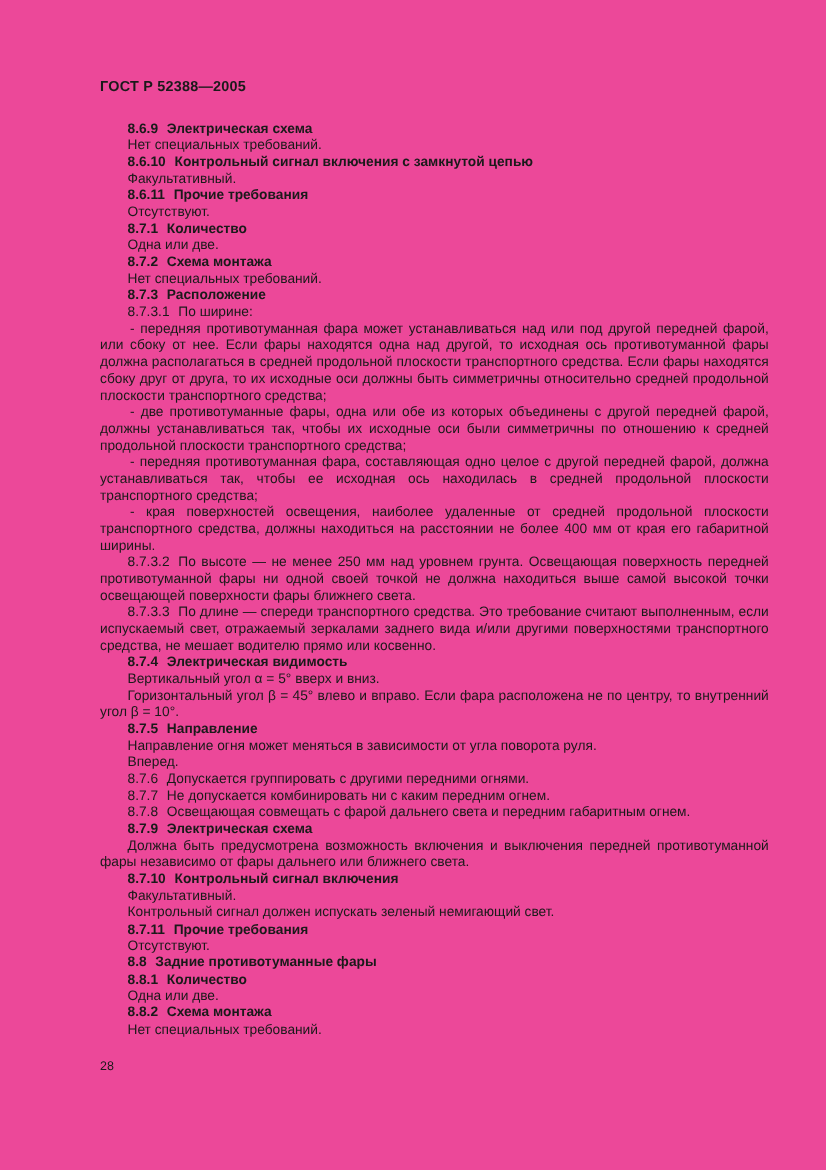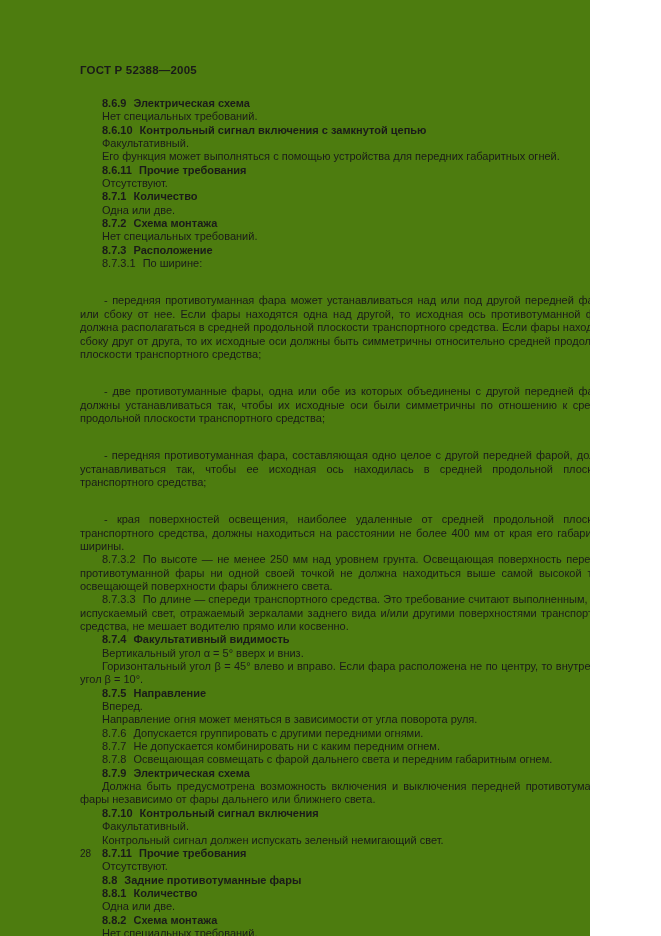--- a/index.html
+++ b/index.html
@@ -2,23 +2,23 @@
 <html lang="ru"><head>
 <meta charset="utf-8">
 <style>
   html, body {
     margin: 0;
     padding: 0;
     background: #ffffff;
   }
   .page {
     position: relative;
-    width: 590px;
+    width: 661px;
     height: 936px;
-    background: #4d7c0f;
+    background: #ec4899;
     font-family: "Liberation Sans", "DejaVu Sans", sans-serif;
     color: #1a1a1a;
     overflow: hidden;
   }
   .doc-header {
     position: absolute;
     left: 80px;
     top: 64px;
     font-size: 11.5px;
     font-weight: bold;
@@ -38,21 +38,20 @@
     line-height: 13.35px;
     text-align: justify;
     text-indent: 22px;
   }
   .para.heading {
     font-weight: bold;
     text-align: left;
   }
   .para.dash {
     text-indent: 24px;
-    margin-top: 24px;
   }
   .num {
     margin-right: 7px;
   }
   .page-number {
     position: absolute;
     left: 80px;
     top: 848px;
     font-size: 10px;
   }
@@ -61,41 +60,40 @@
 <body>
 
 <div class="page">
   <div class="doc-header">ГОСТ Р 52388—2005</div>
 
   <div class="content" id="content">
       <p class="para heading"><span class="num">8.6.9</span><span>Электрическая схема</span></p>
       <p class="para plain">Нет специальных требований.</p>
       <p class="para heading"><span class="num">8.6.10</span><span>Контрольный сигнал включения с замкнутой цепью</span></p>
       <p class="para plain">Факультативный.</p>
-      <p class="para plain">Его функция может выполняться с помощью устройства для передних габаритных огней.</p>
       <p class="para heading"><span class="num">8.6.11</span><span>Прочие требования</span></p>
       <p class="para plain">Отсутствуют.</p>
       <p class="para heading"><span class="num">8.7.1</span><span>Количество</span></p>
       <p class="para plain">Одна или две.</p>
       <p class="para heading"><span class="num">8.7.2</span><span>Схема монтажа</span></p>
       <p class="para plain">Нет специальных требований.</p>
       <p class="para heading"><span class="num">8.7.3</span><span>Расположение</span></p>
       <p class="para numbered"><span class="num">8.7.3.1</span><span>По ширине:</span></p>
       <p class="para dash">- передняя противотуманная фара может устанавливаться над или под другой передней фарой, или сбоку от нее. Если фары находятся одна над другой, то исходная ось противотуманной фары должна располагаться в средней продольной плоскости транспортного средства. Если фары находятся сбоку друг от друга, то их исходные оси должны быть симметричны относительно средней продольной плоскости транспортного средства;</p>
       <p class="para dash">- две противотуманные фары, одна или обе из которых объединены с другой передней фарой, должны устанавливаться так, чтобы их исходные оси были симметричны по отношению к средней продольной плоскости транспортного средства;</p>
       <p class="para dash">- передняя противотуманная фара, составляющая одно целое с другой передней фарой, должна устанавливаться так, чтобы ее исходная ось находилась в средней продольной плоскости транспортного средства;</p>
       <p class="para dash">- края поверхностей освещения, наиболее удаленные от средней продольной плоскости транспортного средства, должны находиться на расстоянии не более 400 мм от края его габаритной ширины.</p>
       <p class="para numbered"><span class="num">8.7.3.2</span><span>По высоте — не менее 250 мм над уровнем грунта. Освещающая поверхность передней противотуманной фары ни одной своей точкой не должна находиться выше самой высокой точки освещающей поверхности фары ближнего света.</span></p>
       <p class="para numbered"><span class="num">8.7.3.3</span><span>По длине — спереди транспортного средства. Это требование считают выполненным, если испускаемый свет, отражаемый зеркалами заднего вида и/или другими поверхностями транспортного средства, не мешает водителю прямо или косвенно.</span></p>
-      <p class="para heading"><span class="num">8.7.4</span><span>Факультативный видимость</span></p>
+      <p class="para heading"><span class="num">8.7.4</span><span>Электрическая видимость</span></p>
       <p class="para plain">Вертикальный угол α = 5° вверх и вниз.</p>
       <p class="para plain">Горизонтальный угол β = 45° влево и вправо. Если фара расположена не по центру, то внутренний угол β = 10°.</p>
       <p class="para heading"><span class="num">8.7.5</span><span>Направление</span></p>
+      <p class="para plain">Направление огня может меняться в зависимости от угла поворота руля.</p>
       <p class="para plain">Вперед.</p>
-      <p class="para plain">Направление огня может меняться в зависимости от угла поворота руля.</p>
       <p class="para numbered"><span class="num">8.7.6</span><span>Допускается группировать с другими передними огнями.</span></p>
       <p class="para numbered"><span class="num">8.7.7</span><span>Не допускается комбинировать ни с каким передним огнем.</span></p>
       <p class="para numbered"><span class="num">8.7.8</span><span>Освещающая совмещать с фарой дальнего света и передним габаритным огнем.</span></p>
       <p class="para heading"><span class="num">8.7.9</span><span>Электрическая схема</span></p>
       <p class="para plain">Должна быть предусмотрена возможность включения и выключения передней противотуманной фары независимо от фары дальнего или ближнего света.</p>
       <p class="para heading"><span class="num">8.7.10</span><span>Контрольный сигнал включения</span></p>
       <p class="para plain">Факультативный.</p>
       <p class="para plain">Контрольный сигнал должен испускать зеленый немигающий свет.</p>
       <p class="para heading"><span class="num">8.7.11</span><span>Прочие требования</span></p>
       <p class="para plain">Отсутствуют.</p>

